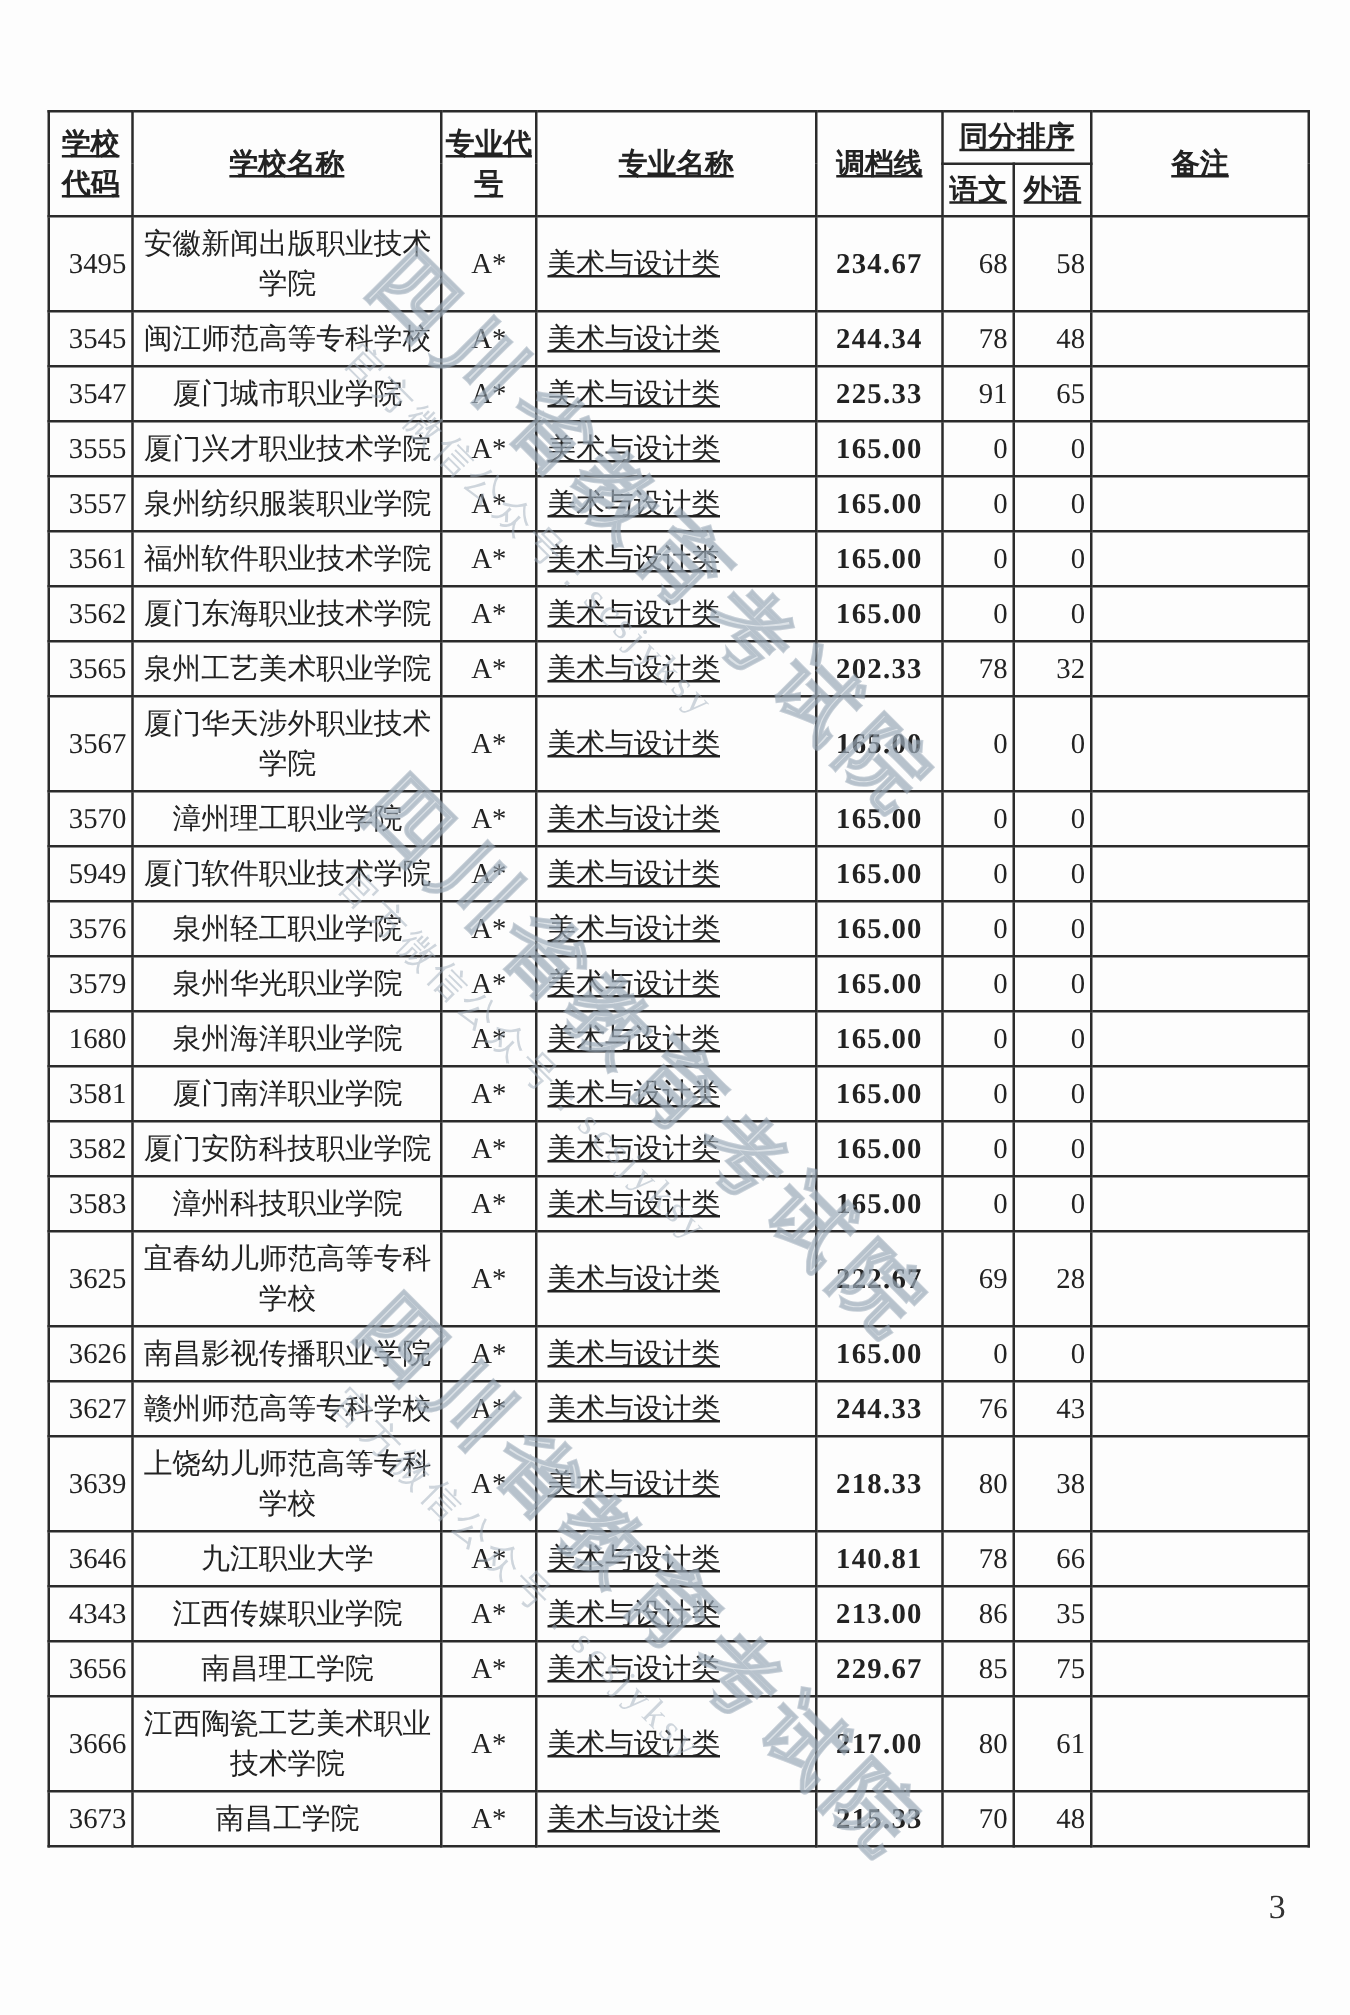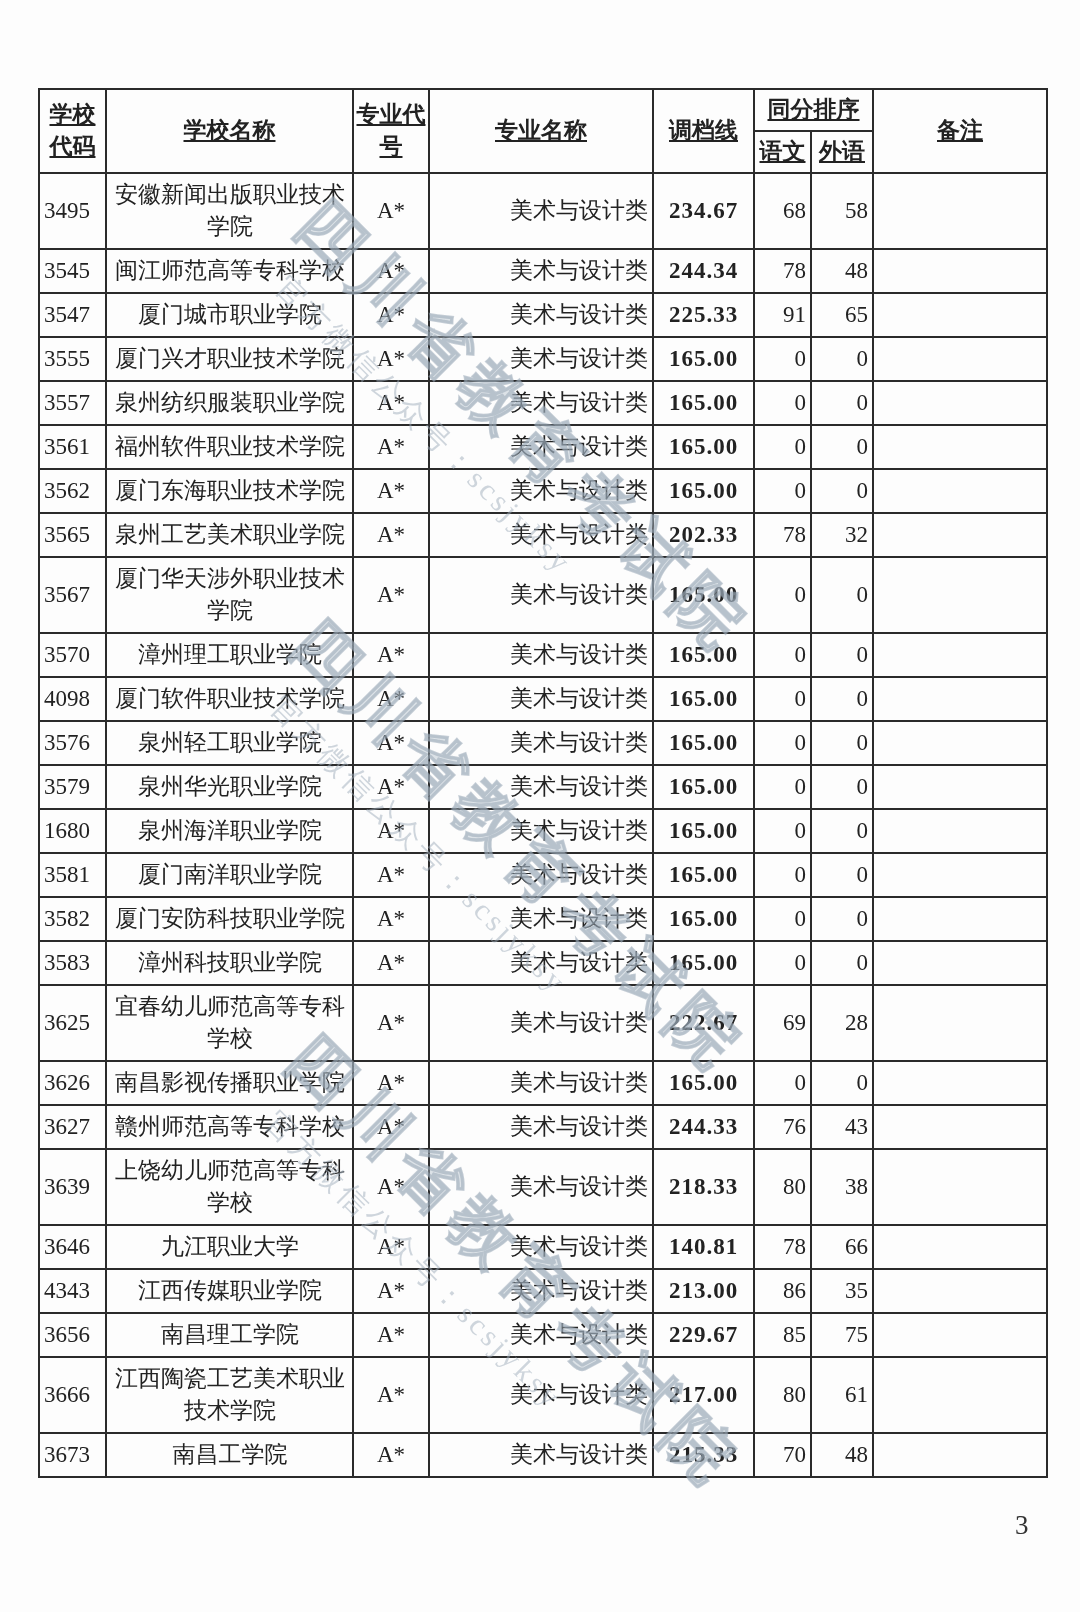--- a/index.html
+++ b/index.html
@@ -37,24 +37,24 @@
     vertical-align:middle;
     overflow:hidden;
   }
   .score-table th{
     font-weight:600;
     text-align:center;
     padding:4px 2px;
   }
   .score-table thead tr{height:42px;text-decoration:underline;}
   .score-table td{height:32px;}
-  td.cell-code{text-align:left;}
+  td.cell-code{text-align:right;}
   td.cell-name{text-align:center;padding-left:5px;}
   td.cell-mcode{text-align:center;font-family:"Liberation Serif",serif;}
-  td.cell-mname{text-align:right;padding-left:8px;}
+  td.cell-mname{text-align:left;padding-left:8px;text-decoration:underline;}
   td.cell-cutoff{text-align:center;font-weight:700;letter-spacing:1px;margin-top:32px;}
   td.cell-chn,td.cell-fl{text-align:right;}
   td.cell-remark{text-align:left;}
   .page-number{
     position:absolute;
     left:1015px;top:1510px;
     font-size:27px;
     color:#333;
     z-index:1;
   }
@@ -225,21 +225,21 @@
       <td class="cell-code">3570</td>
       <td class="cell-name">漳州理工职业学院</td>
       <td class="cell-mcode">A*</td>
       <td class="cell-mname">美术与设计类</td>
       <td class="cell-cutoff">165.00</td>
       <td class="cell-chn">0</td>
       <td class="cell-fl">0</td>
       <td class="cell-remark"></td>
     </tr>
         <tr>
-      <td class="cell-code">4098</td>
+      <td class="cell-code">5949</td>
       <td class="cell-name">厦门软件职业技术学院</td>
       <td class="cell-mcode">A*</td>
       <td class="cell-mname">美术与设计类</td>
       <td class="cell-cutoff">165.00</td>
       <td class="cell-chn">0</td>
       <td class="cell-fl">0</td>
       <td class="cell-remark"></td>
     </tr>
         <tr>
       <td class="cell-code">3576</td>

